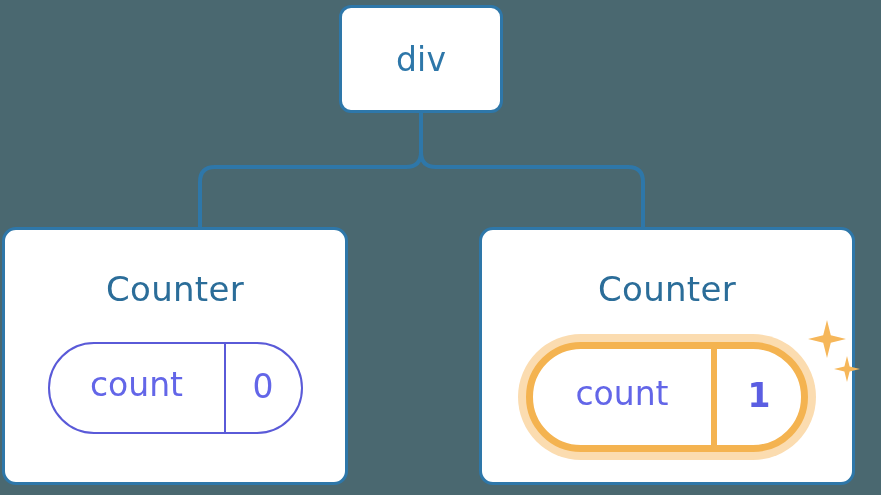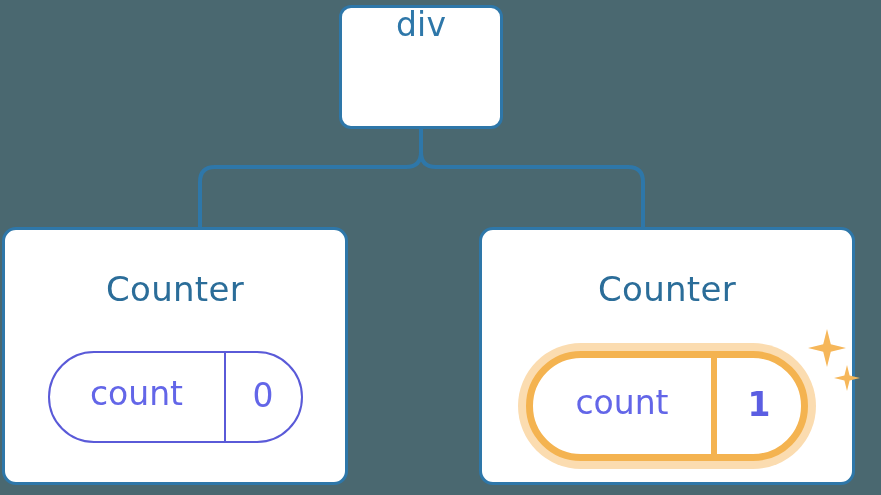--- a/index.html
+++ b/index.html
@@ -37,39 +37,38 @@
     display: flex;
     flex-direction: column;
     align-items: center;
   }
 
   
   .node-root {
     left: 339px;
     top: 5px;
     width: 164px;
-    height: 124px;
-    justify-content: flex-start;
+    height: 108px;
+    justify-content: center;
   }
   .node-root .node-title {
     font-size: 33px;
     line-height: 1;
     color: #2e77a9;
     letter-spacing: 0.2px;
   }
 
   
   .node-card {
     width: 346px;
     height: 258px;
     top: 227px;
     border-radius: 14px;
     justify-content: flex-start;
     padding-top: 42px;
-    gap: 9px;
   }
   .node-card.left  { left: 2px; }
   .node-card.right { left: 479px; width: 376px; }
 
   .node-card .node-title {
     font-size: 34px;
     line-height: 1;
     color: #2b6d99;
     letter-spacing: 0.3px;
   }

